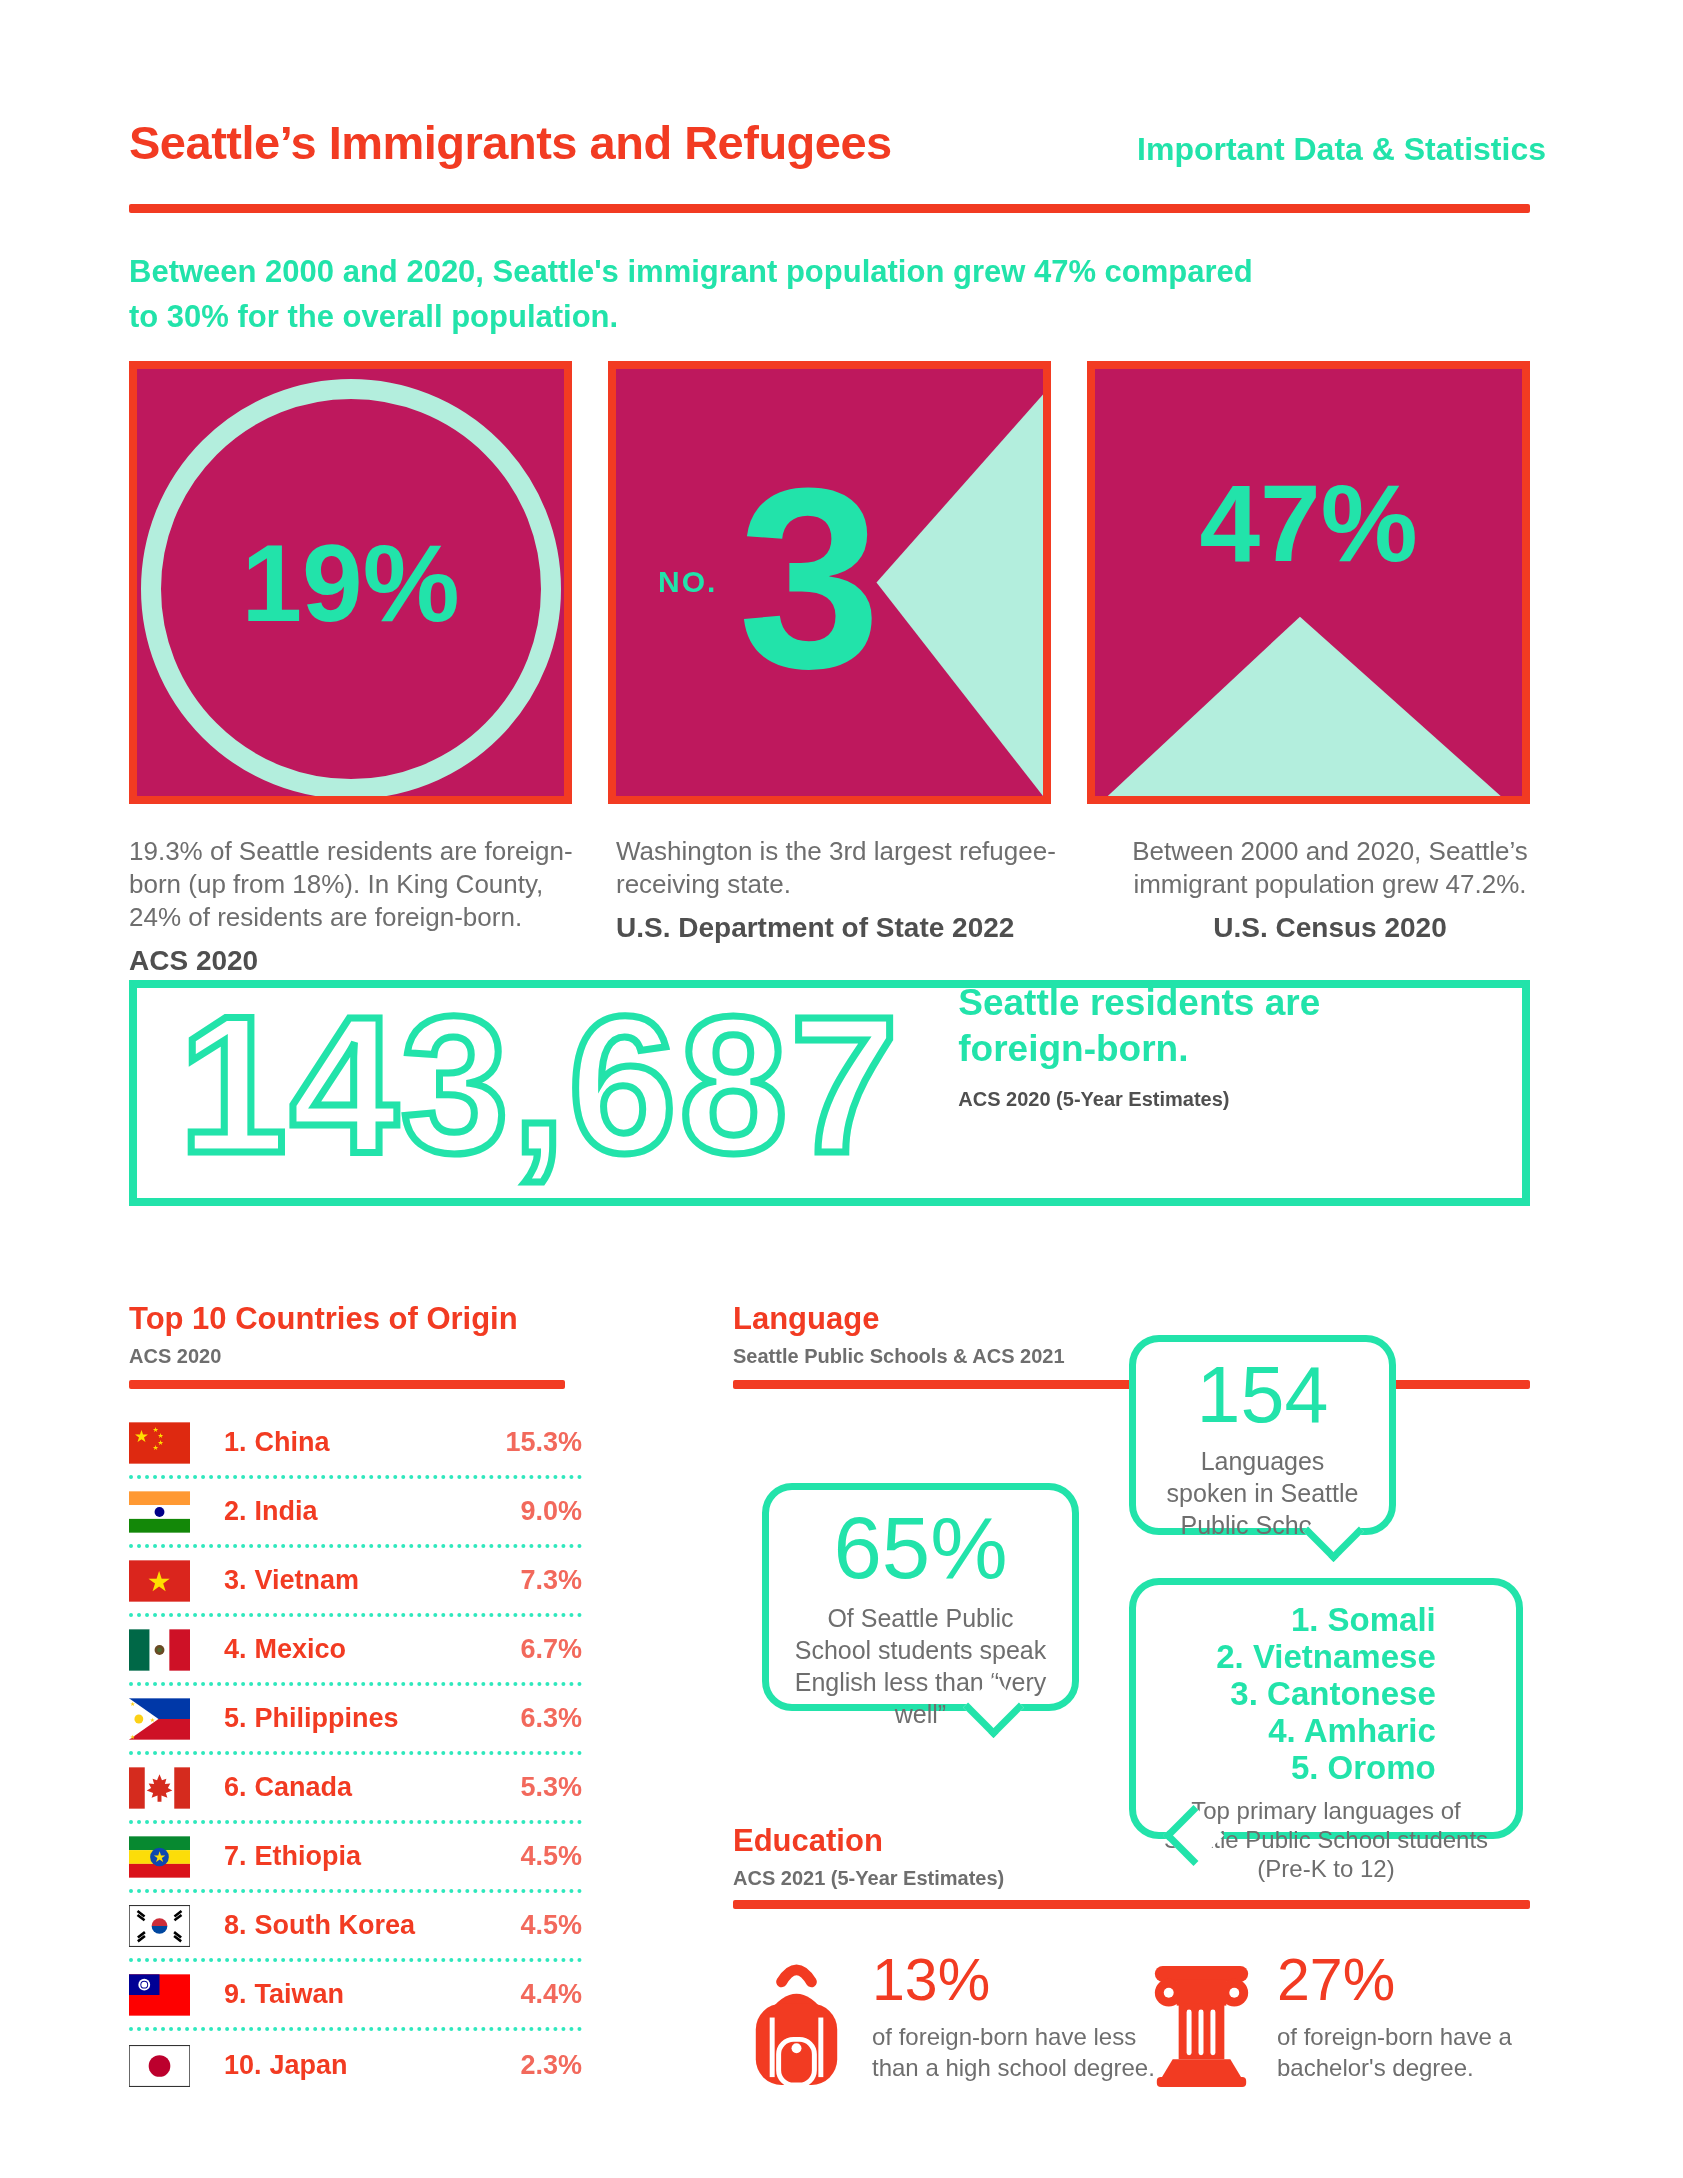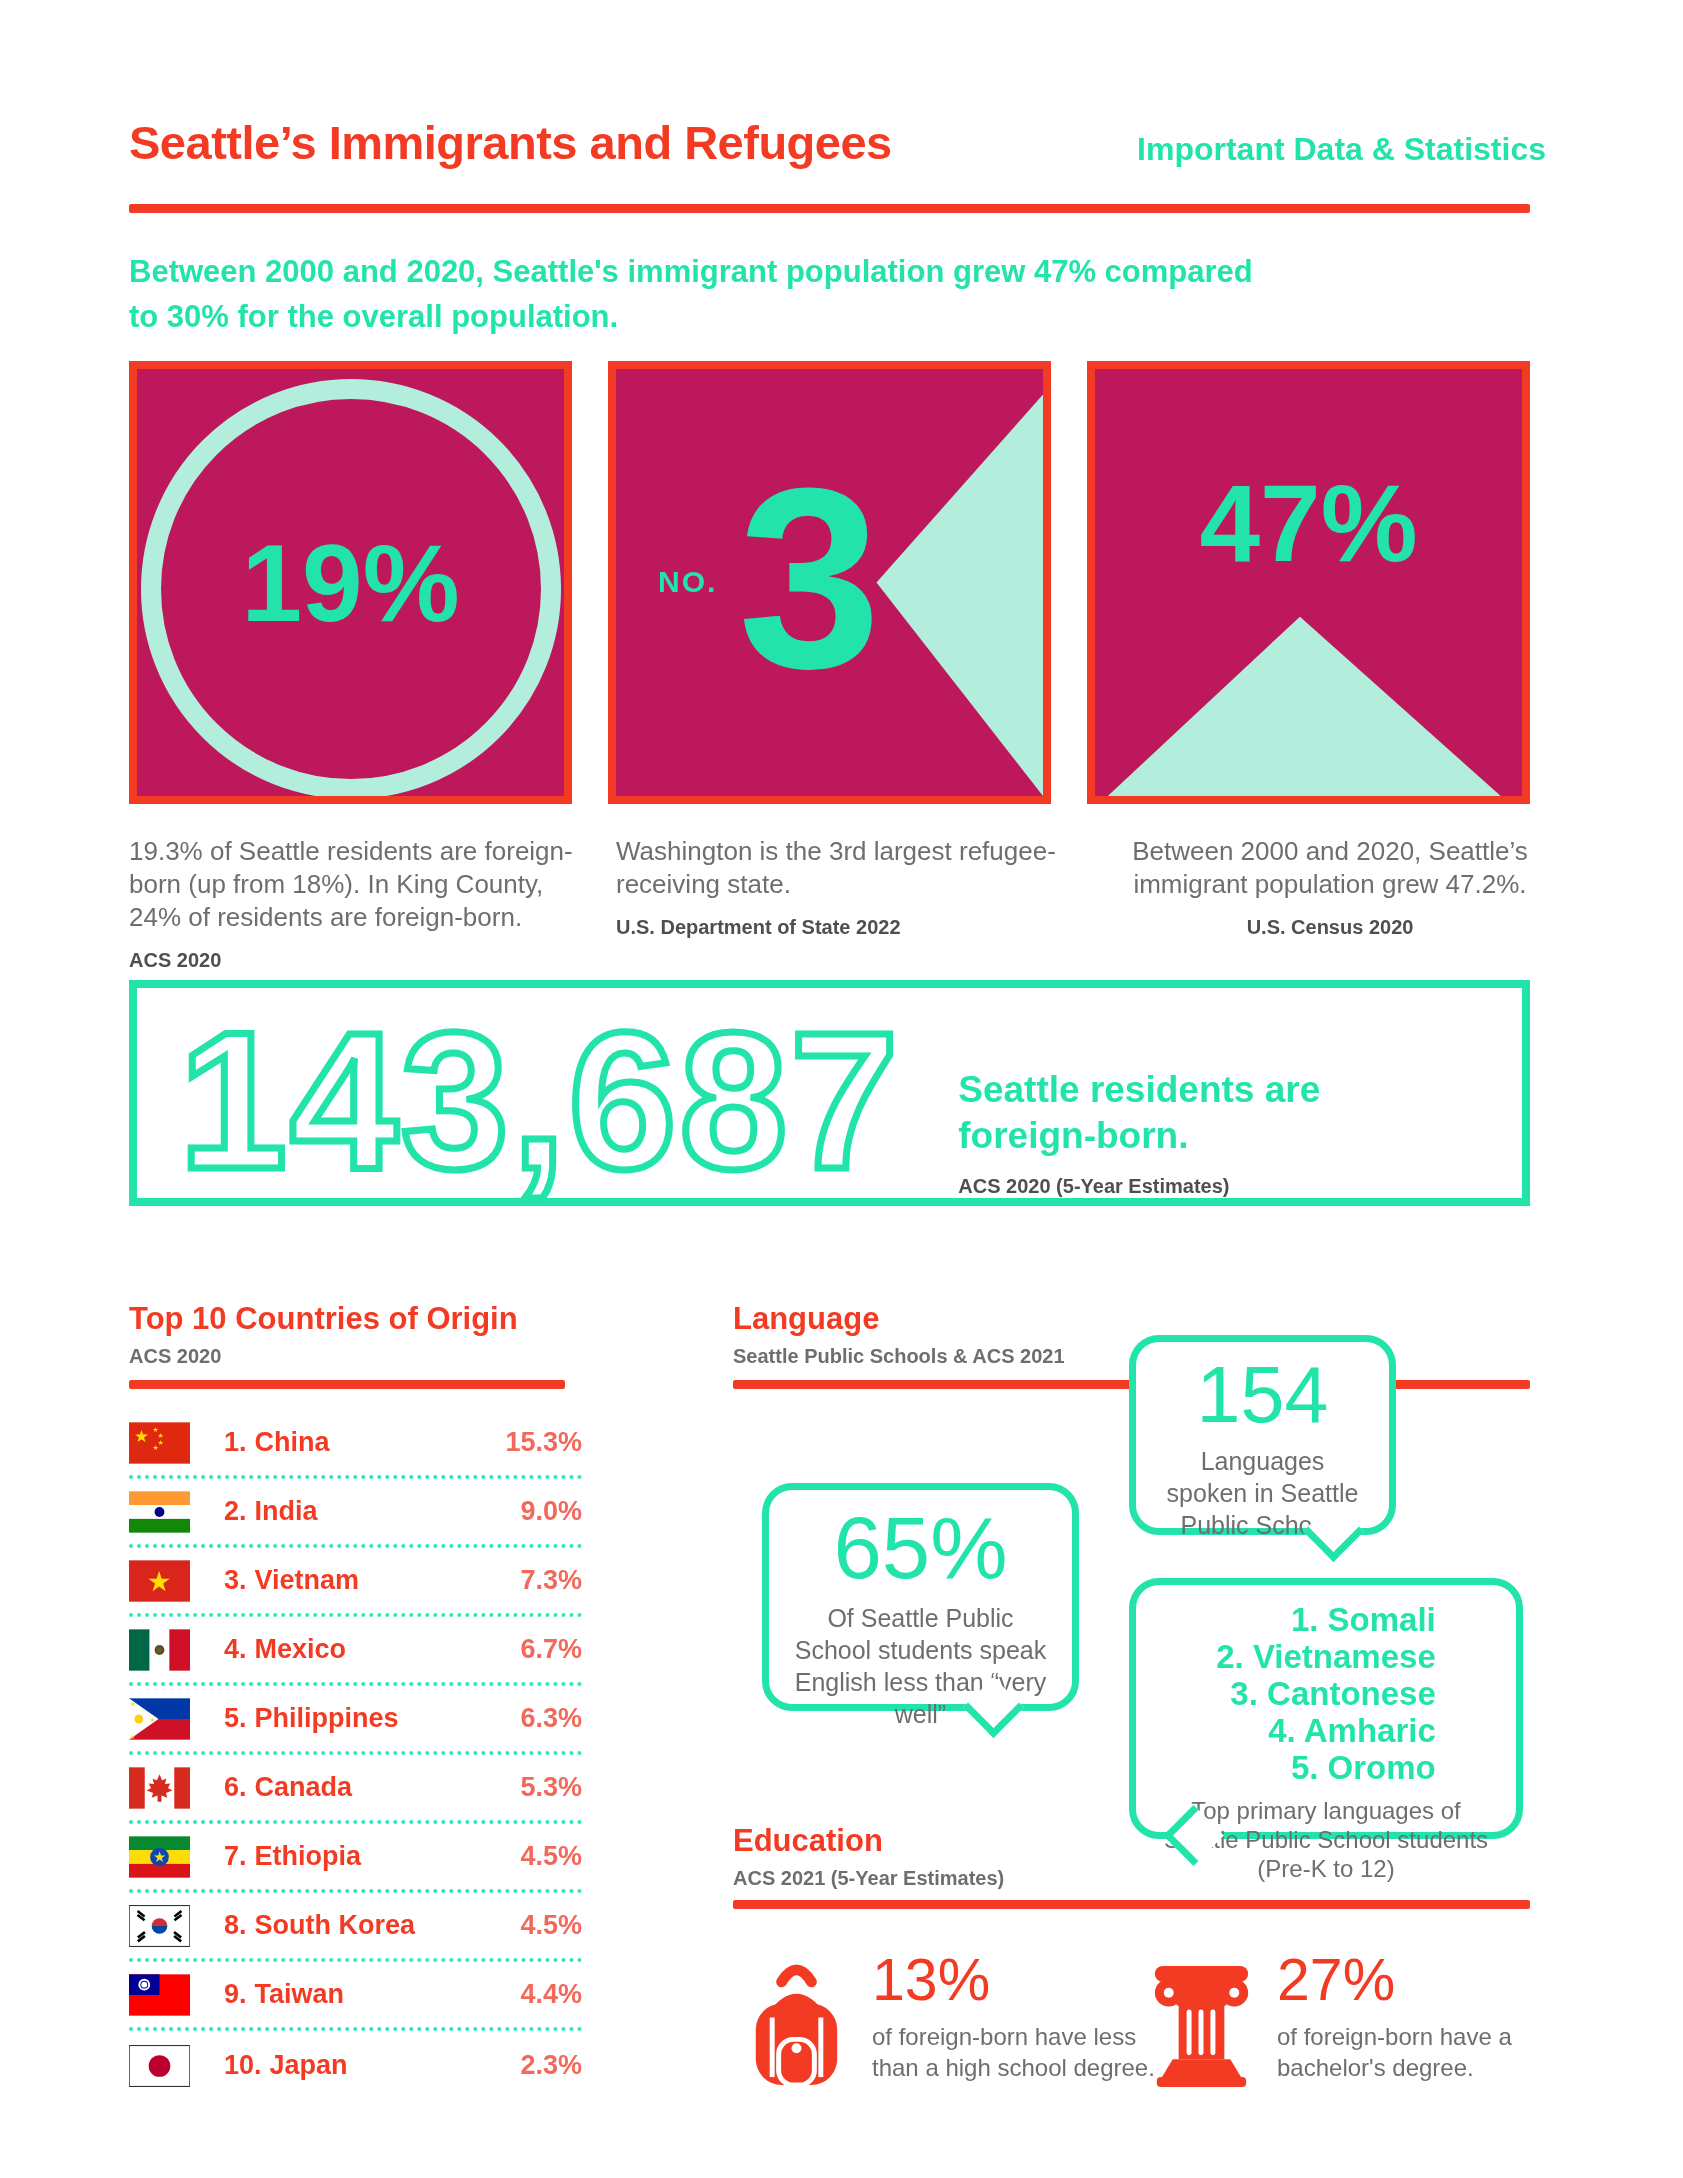--- a/index.html
+++ b/index.html
@@ -36,25 +36,25 @@
   .tri-left{position:absolute;inset:0;background:var(--teal-light);
             clip-path:polygon(100% 6%, 100% 100%, 61% 50%);}
   .tri-up{position:absolute;inset:0;background:var(--teal-light);
             clip-path:polygon(48% 58%, 3% 100%, 95% 100%);}
   .no-label{position:absolute;left:42px;top:196px;font-size:30px;font-weight:bold;color:var(--teal);letter-spacing:2px;z-index:2;}
   .box2 .box-value{font-size:257px;margin-left:-40px;margin-top:-10px;}
   .box3 .box-value{margin-top:-119px;}
 
   .caption{top:835px;width:470px;font-size:26px;color:var(--gray);line-height:33px;}
   .cap1{left:129px;} .cap2{left:616px;} .cap3{left:1095px;text-align:center;}
-  .cap-source{font-size:20px;font-weight:bold;color:var(--dark);margin-top:10px;}
+  .cap-source{font-size:28px;font-weight:bold;color:var(--dark);margin-top:10px;}
 
   
   .banner{left:129px;top:980px;width:1401px;height:226px;border:8px solid var(--teal);
-          display:flex;align-items:flex-end;background:#fff;}
+          display:flex;align-items:flex-start;background:#fff;}
   .banner-number{margin-left:42px;font-size:194px;font-weight:bold;color:#ffffff;
                  -webkit-text-stroke:7px var(--teal);letter-spacing:3px;line-height:1;}
   .banner-text{margin-left:57px;margin-top:-8px;}
   .banner-label{font-size:37px;font-weight:bold;color:var(--teal);line-height:46px;}
   .banner-source{margin-top:16px;font-size:20px;font-weight:bold;color:var(--dark);}
 
   
   .sec-header{position:absolute;}
   .sec-heading{font-size:31px;font-weight:bold;color:var(--red);}
   .sec-source{font-size:20px;font-weight:bold;color:var(--gray);margin-top:8px;}

